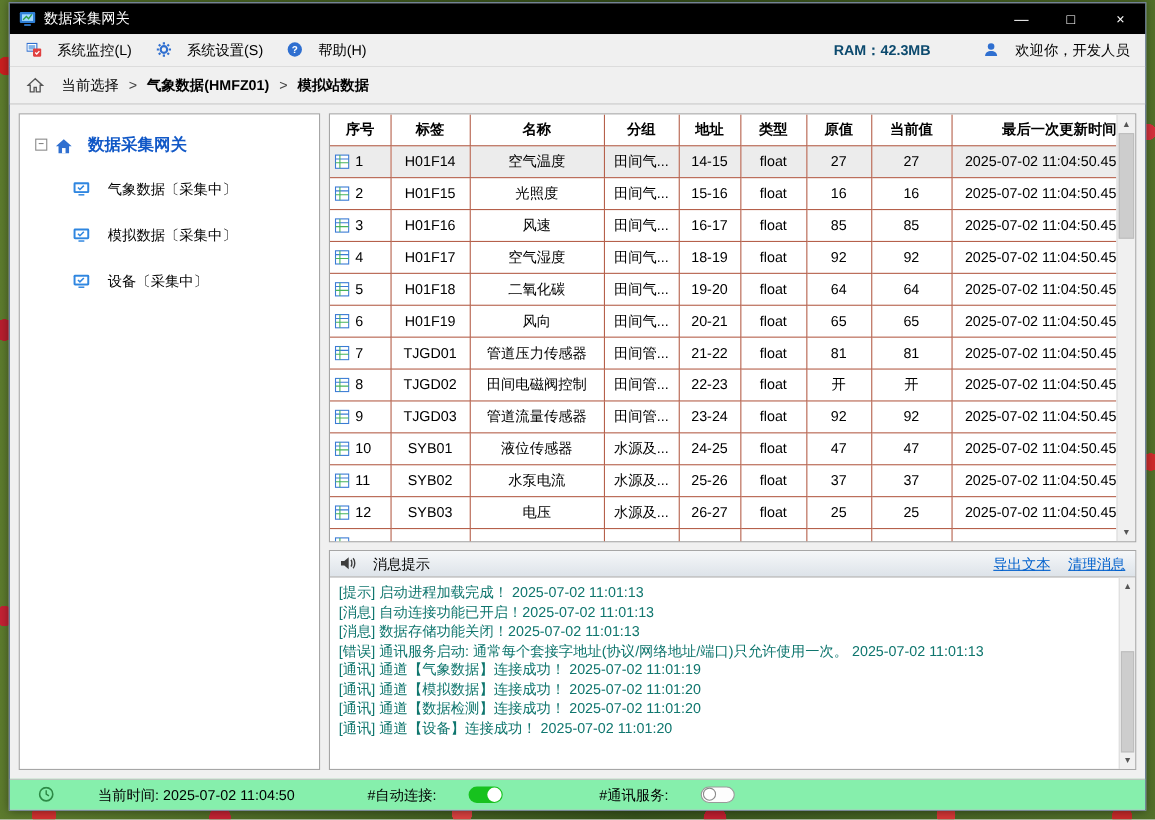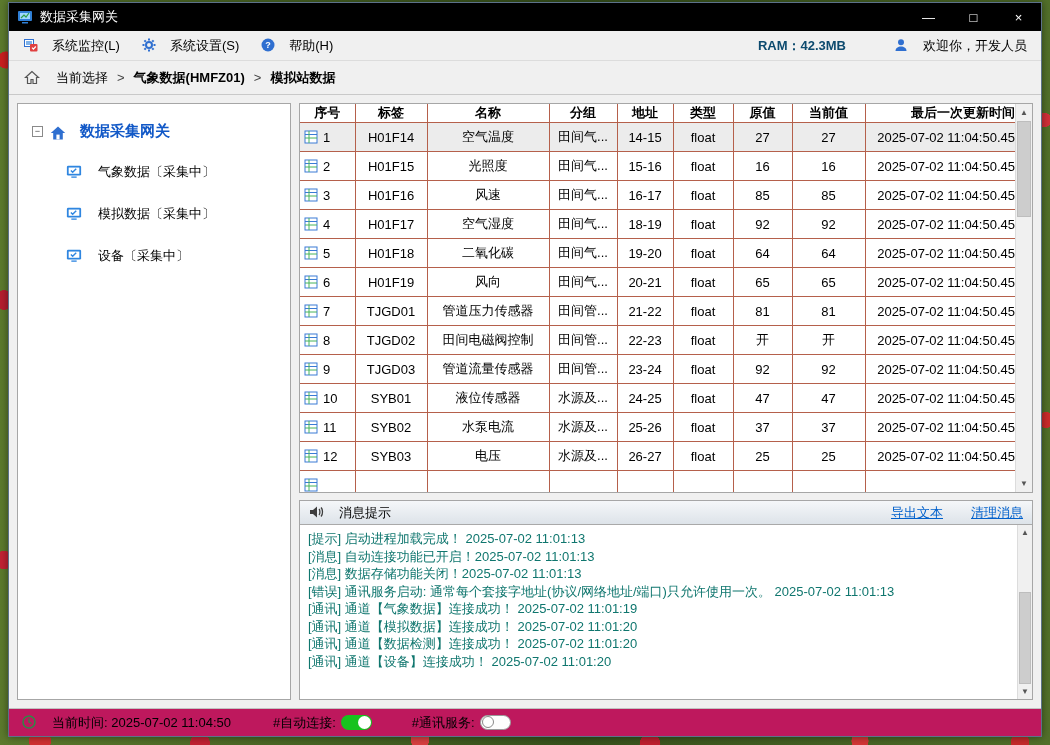--- a/index.html
+++ b/index.html
@@ -58,46 +58,46 @@
   .tree-item { display:flex; align-items:center; gap:9px; padding:12px 0 12px 48px; cursor:pointer; }
 
   
   .right-col { flex:1; display:flex; flex-direction:column; gap:7px; min-width:0; }
 
   
   .table-panel { flex:0 0 390px; background:#fff; border:1px solid #a6a6a6; display:flex; overflow:hidden; }
   .table-scroll { flex:1; overflow:hidden; }
   table { width:100%; border-collapse:collapse; table-layout:fixed; }
   th,td { border:1px solid #b5604b; height:29px; text-align:center; white-space:nowrap; overflow:hidden; font-size:13px; }
-  thead th { height:18px; font-weight:700; border-top:0; }
+  thead th { height:28px; font-weight:700; border-top:0; }
   th:first-child,td:first-child { border-left:0; }
   th:last-child,td:last-child { border-right:0;text-align:right; }
   tbody tr:first-of-type td { background:#ececec; }
   .idx-wrap { display:flex; align-items:center; gap:5px; padding-left:4px; }
   .sheet-icon { display:inline-flex; flex:0 0 auto; }
 
   
   .vscroll { flex:0 0 17px; background:#f0f0f0; border-left:1px solid #dcdcdc; display:flex; flex-direction:column; }
   .sb-arrow { flex:0 0 17px; display:flex; align-items:center; justify-content:center; font-size:8px; color:#555; }
   .sb-thumb { flex:0 0 96px; margin:0 1px; background:#cdcdcd; border:1px solid #bdbdbd; }
   .sb-spacer { flex:1; }
 
   
   .message-panel { flex:1; background:#fff; border:1px solid #a6a6a6; display:flex; flex-direction:column; min-height:0; }
   .msg-header { flex:0 0 24px; background:linear-gradient(#f5f7f9,#dde3e9); border-bottom:1px solid #a9a9a9; display:flex; align-items:center; gap:7px; padding:0 9px; }
-  .msg-links { margin-left:auto; display:flex; gap:28px; }
+  .msg-links { margin-left:auto; display:flex; gap:16px; }
   .msg-link { color:#0060cc; text-decoration:underline; cursor:pointer; }
   .msg-body { flex:1; position:relative; overflow:hidden; padding:5px 22px 4px 8px; }
   .msg-line { line-height:17.5px; color:#0f766e; white-space:nowrap; }
   .msg-scrollbar { position:absolute; top:0; right:0; bottom:0; width:15px; background:#f0f0f0; border-left:1px solid #dcdcdc; display:flex; flex-direction:column; }
   .msg-scrollbar .sb-arrow { flex:0 0 15px; }
   .msg-thumb { flex:0 0 92px; margin:0 1px; background:#cdcdcd; border:1px solid #bdbdbd; }
 
   
-  .statusbar { flex:0 0 28px; background:#be185d; border-top:1px solid #c2c2c2; display:flex; align-items:center; padding:0 13px; }
+  .statusbar { flex:0 0 28px; background:#86efac; border-top:1px solid #c2c2c2; display:flex; align-items:center; padding:0 26px;gap:24px; }
   .status-time { margin:0 42px 0 7px; }
   .toggle { width:31px; height:15px; border-radius:8px; position:relative; display:inline-block; margin-left:5px; cursor:pointer; }
   .toggle.on { background:#17c21e; }
   .toggle.on .knob { position:absolute; right:1px; top:1px; width:13px; height:13px; border-radius:50%; background:#fff; }
   .toggle.off { background:#fdfdfd; border:1px solid #9a9a9a; }
   .toggle.off .knob { position:absolute; left:1px; top:0; width:12px; height:12px; border-radius:50%; background:#fff; border:1px solid #8a8a8a; }
   .status-gap { width:40px; }
 </style>
 </head>
 <body>

